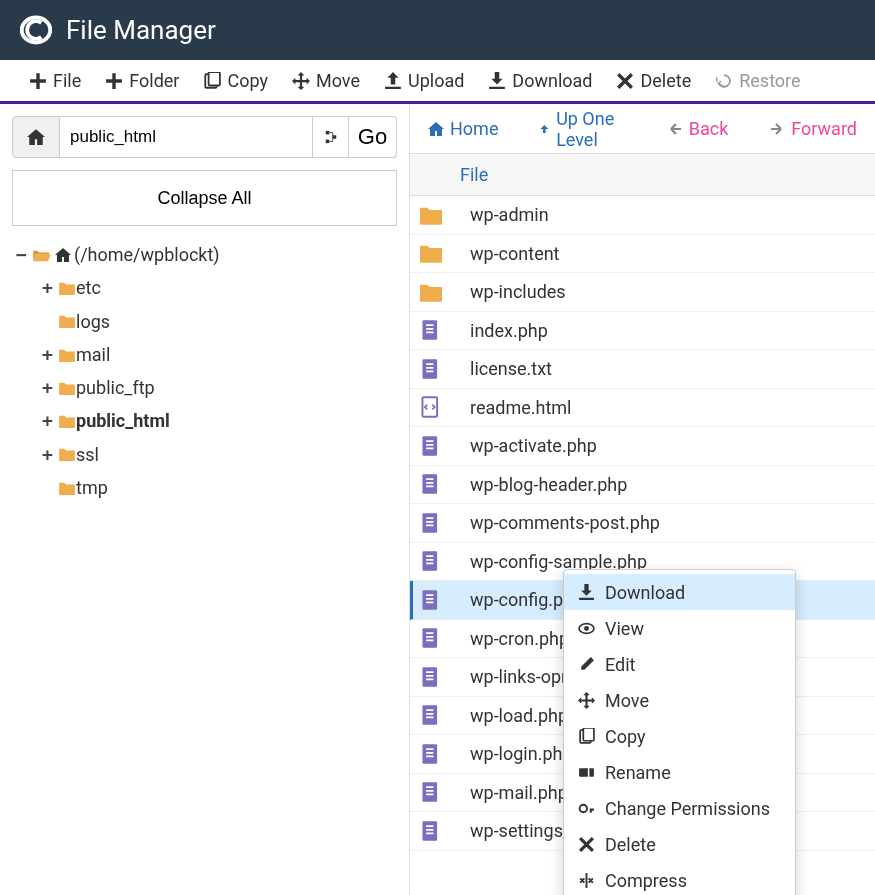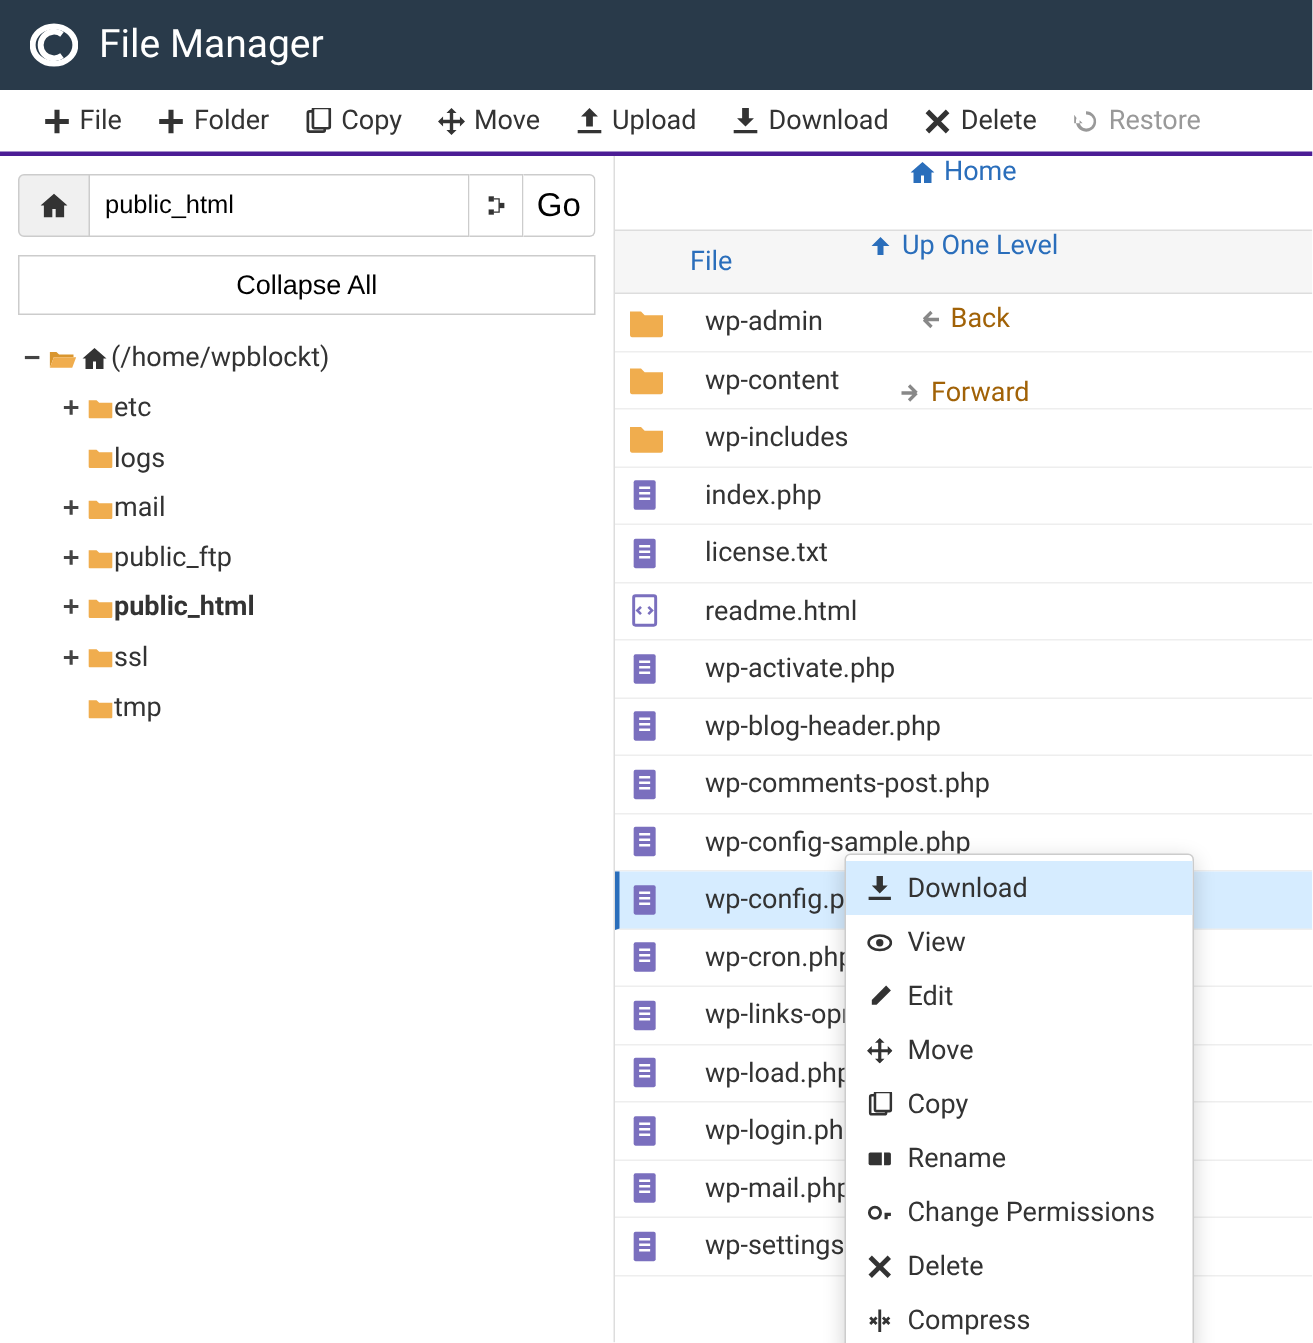--- a/index.html
+++ b/index.html
@@ -22,35 +22,35 @@
 .content { flex: 1; overflow: hidden; }
 
 
 .pathbar { display: flex; gap: 0; margin-bottom: 12px; }
 .pathbar .home-btn { width: 48px; height: 42px; border: 1px solid #ccc; border-radius: 4px 0 0 4px; display: flex; align-items: center; justify-content: center; background: #f0f0f0; cursor: pointer; }
 .pathbar .path-input { flex: 1; height: 42px; border: 1px solid #ccc; border-left: 0; padding: 0 10px; font-size: 17px; }
 .pathbar .tree-btn { width: 36px; height: 42px; border: 1px solid #ccc; border-left: 0; background: #fff; display: flex; align-items: center; justify-content: center; cursor: pointer; }
 .pathbar .go-btn { width: 48px; height: 42px; border: 1px solid #ccc; border-left: 0; border-radius: 0 4px 4px 0; background: #fff; font-size: 22px; cursor: pointer; }
 
 
-.collapse-all { width: 100%; height: 40px; border: 1px solid #ccc; background: #fff; font-size: 18px; margin-bottom: 12px; cursor: pointer; }
+.collapse-all { width: 100%; height: 56px; border: 1px solid #ccc; background: #fff; font-size: 18px; margin-bottom: 12px; cursor: pointer; }
 
 
 .tree { font-size: 18px; line-height: 1.85; padding-left: 4px; }
 .tree-node { display: flex; align-items: center; white-space: nowrap; }
 .tree-toggle { width: 14px; font-weight: bold; color: #444; margin-right: 2px; font-size: 18px; font-family: monospace; cursor: pointer; }
 .tree-indent { display: inline-block; }
 .tree-label { cursor: pointer; }
 .tree-node.bold .tree-label { font-weight: bold; }
 
 
-.navbar { height: 50px; display: flex; align-items: center; gap: 28px; padding: 0 18px; border-bottom: 1px solid #ddd; font-size: 18px; flex-direction: column; }
+.navbar { height: 50px; display: flex; align-items: center; gap: 41px; padding: 0 18px; border-bottom: 1px solid #ddd; font-size: 18px; }
 .nav-item { display: inline-flex; align-items: center; gap: 6px; cursor: pointer; }
 .nav-item.accent { color: #2a6ebb; }
-.nav-item.muted { color: #a16207; }
+.nav-item.muted { color: #ec4899; }
 .nav-item svg { width: 16px; height: 16px; }
 
 
 .table-header { height: 42px; background: #f6f6f6; border-bottom: 1px solid #ddd; display: flex; align-items: center; padding-left: 50px; }
 .table-header span { color: #2a6ebb; font-size: 18px; cursor: pointer; }
 
 
 .rows { }
 .row { height: 38.5px; display: flex; align-items: center; padding-left: 8px; border-bottom: 1px solid #eee; cursor: pointer; }
 .row.selected { background: #d6ecff; border-left: 3px solid #2a6ebb; padding-left: 5px; }

